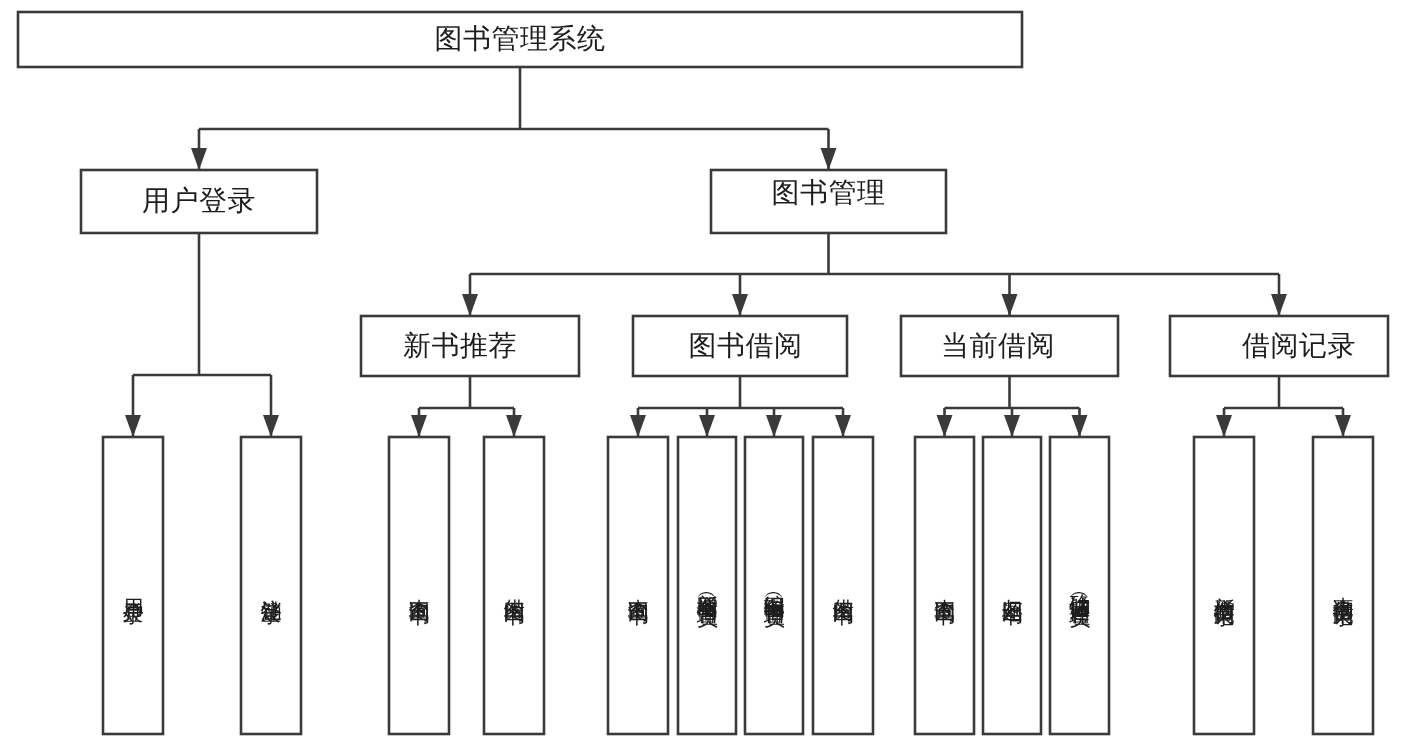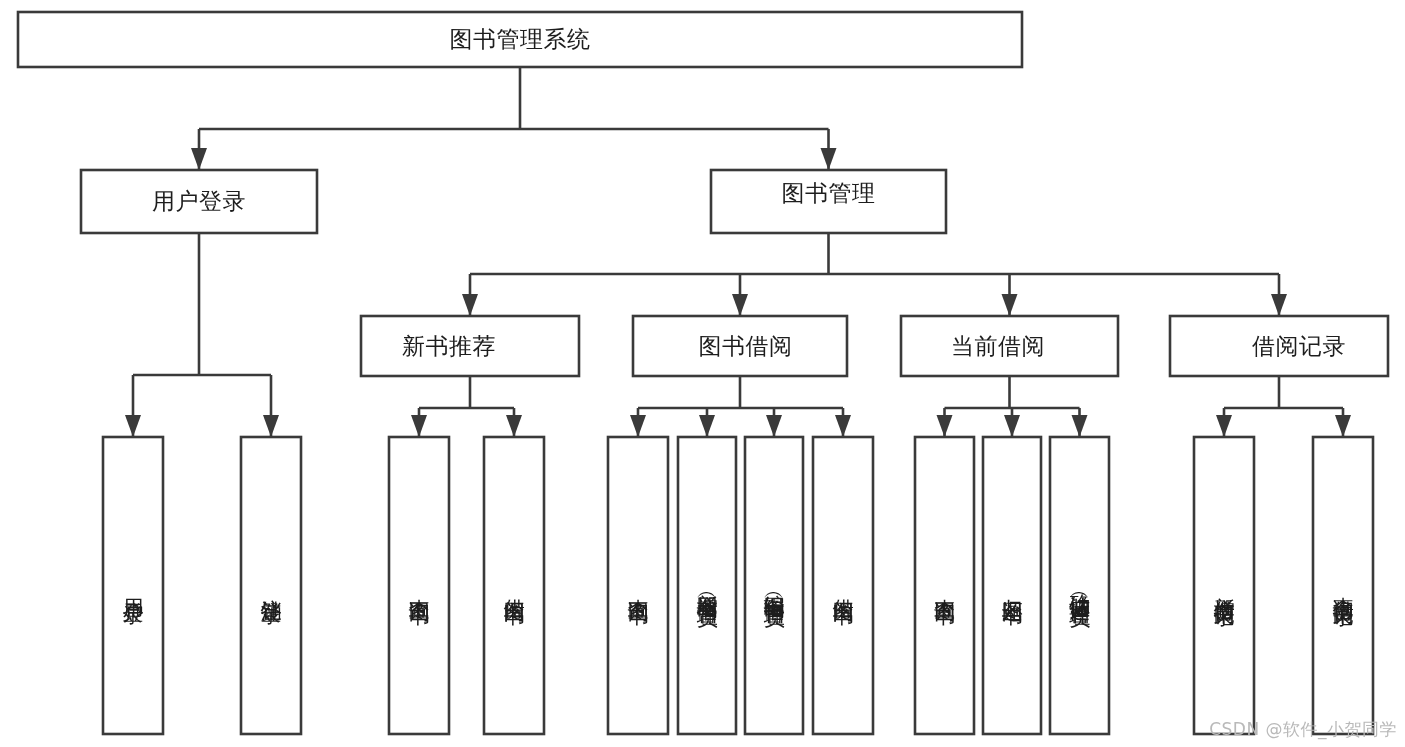--- a/index.html
+++ b/index.html
@@ -43,21 +43,21 @@
   .node-label {
     position: absolute;
     display: flex;
     align-items: center;
     justify-content: center;
     color: #1d1d1d;
     pointer-events: none;
     box-sizing: border-box;
   }
   .node-label.horizontal {
-    font-size: 23px;
+    font-size: 28px;
     letter-spacing: 0.5px;
     line-height: 1.15;
   }
   .node-label.vertical {
     writing-mode: vertical-rl;
     text-orientation: upright;
     font-size: 21px;
     line-height: 1.35;
     letter-spacing: 2px;
     align-items: center;
@@ -156,33 +156,32 @@
         <rect x="1050" y="437" width="59" height="297" class="node-box"></rect>
         <rect x="1194" y="437" width="60" height="297" class="node-box"></rect>
         <rect x="1313" y="437" width="60" height="297" class="node-box"></rect>
       </g>
   </svg>
 
   <div id="labels-layer">
       <div class="node-label horizontal" style="left: 18px; top: 12px; width: 1004px; height: 55px;">图书管理系统</div>
       <div class="node-label horizontal" style="left: 81px; top: 170px; width: 236px; height: 63px;">用户登录</div>
       <div class="node-label horizontal" style="left: 711px; top: 170px; width: 235px; height: 47px;">图书管理</div>
-      <div class="node-label horizontal" style="left: 361px; top: 316px; width: 176px; height: 60px;">新书推荐</div>
+      <div class="node-label horizontal" style="left: 372px; top: 316px; width: 176px; height: 60px;">新书推荐</div>
       <div class="node-label horizontal" style="left: 633px; top: 316px; width: 214px; height: 60px; padding-left: 11px;">图书借阅</div>
       <div class="node-label horizontal" style="left: 901px; top: 316px; width: 194px; height: 60px;">当前借阅</div>
       <div class="node-label horizontal" style="left: 1170px; top: 316px; width: 258px; height: 60px;">借阅记录</div>
       <div class="node-label vertical" style="left: 103px; top: 437px; width: 60px; height: 297px;">用户登录</div>
       <div class="node-label vertical" style="left: 241px; top: 437px; width: 60px; height: 297px;">注销登录</div>
       <div class="node-label vertical" style="left: 389px; top: 437px; width: 60px; height: 297px;">查询图书</div>
       <div class="node-label vertical" style="left: 484px; top: 437px; width: 60px; height: 297px;">借阅图书</div>
       <div class="node-label vertical" style="left: 608px; top: 437px; width: 60px; height: 297px;">查询图书</div>
       <div class="node-label vertical" style="left: 678px; top: 437px; width: 58px; height: 297px;">新增图书（管理员）</div>
       <div class="node-label vertical" style="left: 745px; top: 437px; width: 58px; height: 297px;">编辑图书（管理员）</div>
       <div class="node-label vertical" style="left: 813px; top: 437px; width: 60px; height: 297px;">借阅图书</div>
       <div class="node-label vertical" style="left: 915px; top: 437px; width: 59px; height: 297px;">查询图书</div>
       <div class="node-label vertical" style="left: 983px; top: 437px; width: 58px; height: 297px;">归还图书</div>
       <div class="node-label vertical" style="left: 1050px; top: 437px; width: 59px; height: 297px;">确认归还（管理员）</div>
       <div class="node-label vertical" style="left: 1194px; top: 437px; width: 60px; height: 297px;">新增借阅记录</div>
       <div class="node-label vertical" style="left: 1313px; top: 437px; width: 60px; height: 297px;">查询借阅记录</div>
     </div>
 
-  <div class="watermark">CSDN @软件_小贺同学</div>
 </div>
 
 </body></html>

